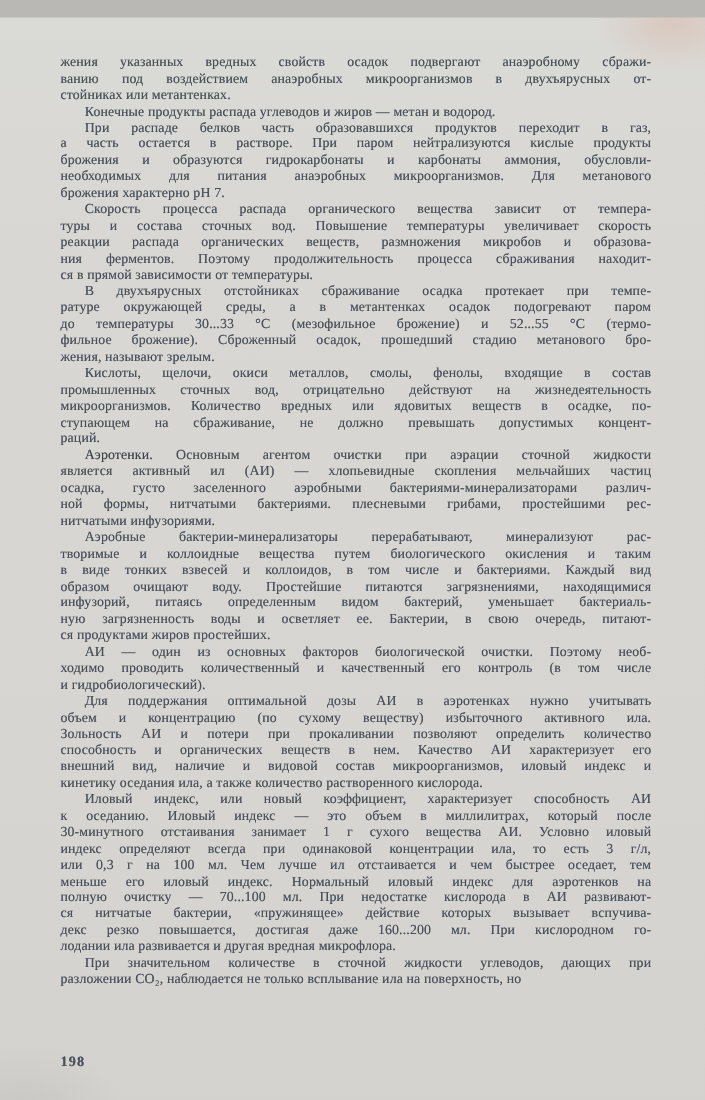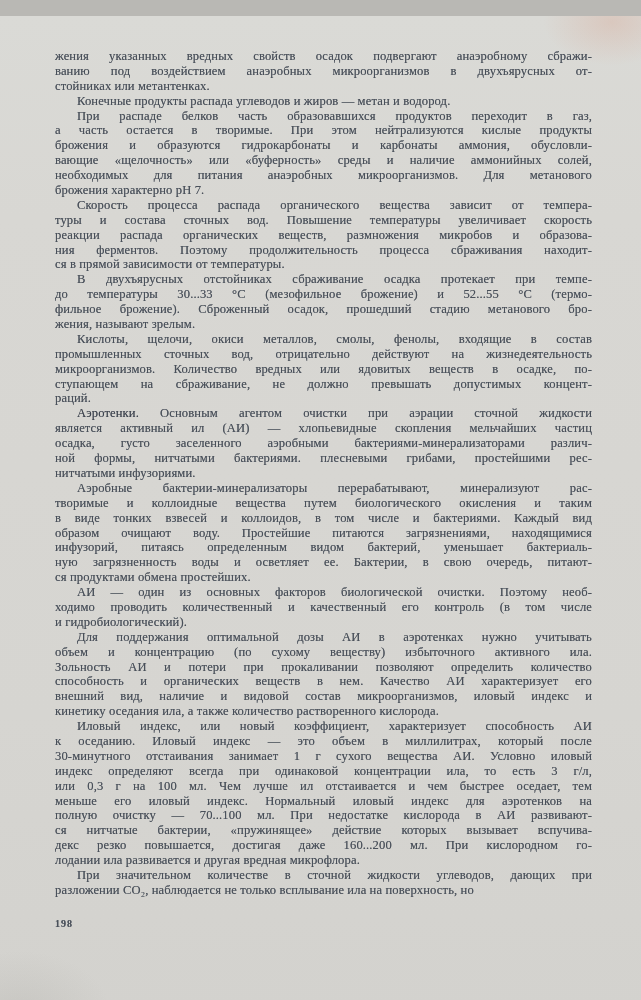--- a/index.html
+++ b/index.html
@@ -47,58 +47,58 @@
   .line.indent {
     text-indent: 22px;
   }
   .paragraph b {
     font-weight: normal;
     color: #3d434e;
   }
   .page-number {
     position: absolute;
     left: 55px;
-    top: 902px;
+    top: 941px;
     color: #4a515b;
-    font-size: 10px;
+    font-size: 13px;
     letter-spacing: 1px;
     text-shadow: 0 0 0.45px rgba(73, 80, 90, 0.65);
     font-weight: bold;
   }
 </style>
 </head>
 <body>
 
 <div class="scan-page">
   <div class="text-block">
       <div class="paragraph">
         <div class="line">жения указанных вредных свойств осадок подвергают анаэробному сбражи-</div>
         <div class="line">ванию под воздействием анаэробных микроорганизмов в двухъярусных от-</div>
         <div class="line last">стойниках или метантенках.</div>
       </div>
       <div class="paragraph">
         <div class="line last indent">Конечные продукты распада углеводов и жиров — метан и водород.</div>
       </div>
       <div class="paragraph">
         <div class="line indent">При распаде белков часть образовавшихся продуктов переходит в газ,</div>
-        <div class="line">а часть остается в творимые. При этом нейтрализуются кислые продукты</div>
+        <div class="line">а часть остается в растворе. При паром нейтрализуются кислые продукты</div>
         <div class="line">брожения и образуются гидрокарбонаты и карбонаты аммония, обусловли-</div>
-        <div class="line">вающие «щелочность» или «буферность» среды и наличие аммонийных солей,</div>
         <div class="line">необходимых для питания анаэробных микроорганизмов. Для метанового</div>
         <div class="line last">брожения характерно pH 7.</div>
       </div>
       <div class="paragraph">
         <div class="line indent">Скорость процесса распада органического вещества зависит от темпера-</div>
         <div class="line">туры и состава сточных вод. Повышение температуры увеличивает скорость</div>
         <div class="line">реакции распада органических веществ, размножения микробов и образова-</div>
         <div class="line">ния ферментов. Поэтому продолжительность процесса сбраживания находит-</div>
         <div class="line last">ся в прямой зависимости от температуры.</div>
       </div>
       <div class="paragraph">
         <div class="line indent">В двухъярусных отстойниках сбраживание осадка протекает при темпе-</div>
+        <div class="line">ратуре окружающей среды, а в метантенках осадок подогревают паром</div>
         <div class="line">до температуры 30...33 °C (мезофильное брожение) и 52...55 °C (термо-</div>
         <div class="line">фильное брожение). Сброженный осадок, прошедший стадию метанового бро-</div>
         <div class="line last">жения, называют зрелым.</div>
       </div>
       <div class="paragraph">
         <div class="line indent">Кислоты, щелочи, окиси металлов, смолы, фенолы, входящие в состав</div>
         <div class="line">промышленных сточных вод, отрицательно действуют на жизнедеятельность</div>
         <div class="line">микроорганизмов. Количество вредных или ядовитых веществ в осадке, по-</div>
         <div class="line">ступающем на сбраживание, не должно превышать допустимых концент-</div>
         <div class="line last">раций.</div>
@@ -110,21 +110,21 @@
         <div class="line">ной формы, нитчатыми бактериями. плесневыми грибами, простейшими рес-</div>
         <div class="line last">нитчатыми инфузориями.</div>
       </div>
       <div class="paragraph">
         <div class="line indent">Аэробные бактерии-минерализаторы перерабатывают, минерализуют рас-</div>
         <div class="line">творимые и коллоидные вещества путем биологического окисления и таким</div>
         <div class="line">в виде тонких взвесей и коллоидов, в том числе и бактериями. Каждый вид</div>
         <div class="line">образом очищают воду. Простейшие питаются загрязнениями, находящимися</div>
         <div class="line">инфузорий, питаясь определенным видом бактерий, уменьшает бактериаль-</div>
         <div class="line">ную загрязненность воды и осветляет ее. Бактерии, в свою очередь, питают-</div>
-        <div class="line last">ся продуктами обмена простейших.</div>
+        <div class="line last">ся продуктами жиров простейших.</div>
       </div>
       <div class="paragraph">
         <div class="line indent">АИ — один из основных факторов биологической очистки. Поэтому необ-</div>
         <div class="line">ходимо проводить количественный и качественный его контроль (в том числе</div>
         <div class="line last">и гидробиологический).</div>
       </div>
       <div class="paragraph">
         <div class="line indent">Для поддержания оптимальной дозы АИ в аэротенках нужно учитывать</div>
         <div class="line">объем и концентрацию (по сухому веществу) избыточного активного ила.</div>
         <div class="line">Зольность АИ и потери при прокаливании позволяют определить количество</div>

